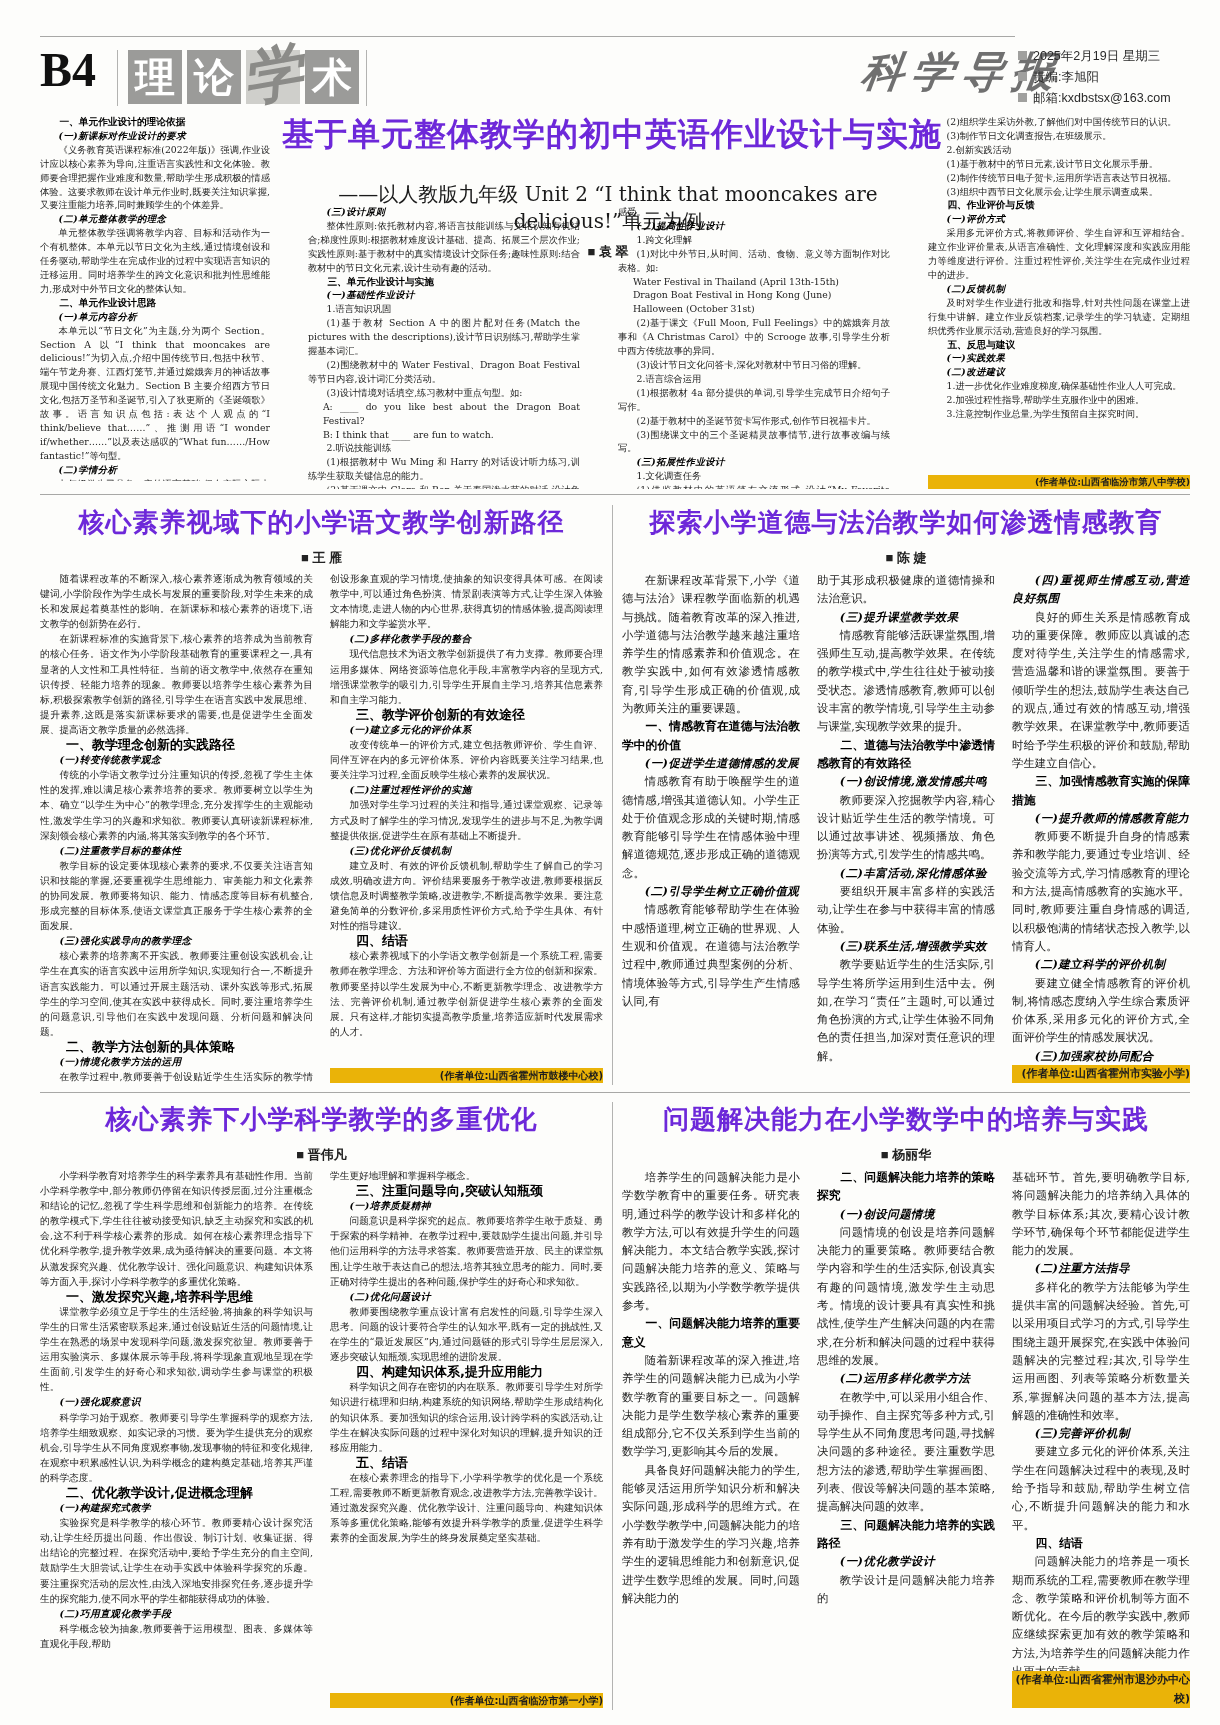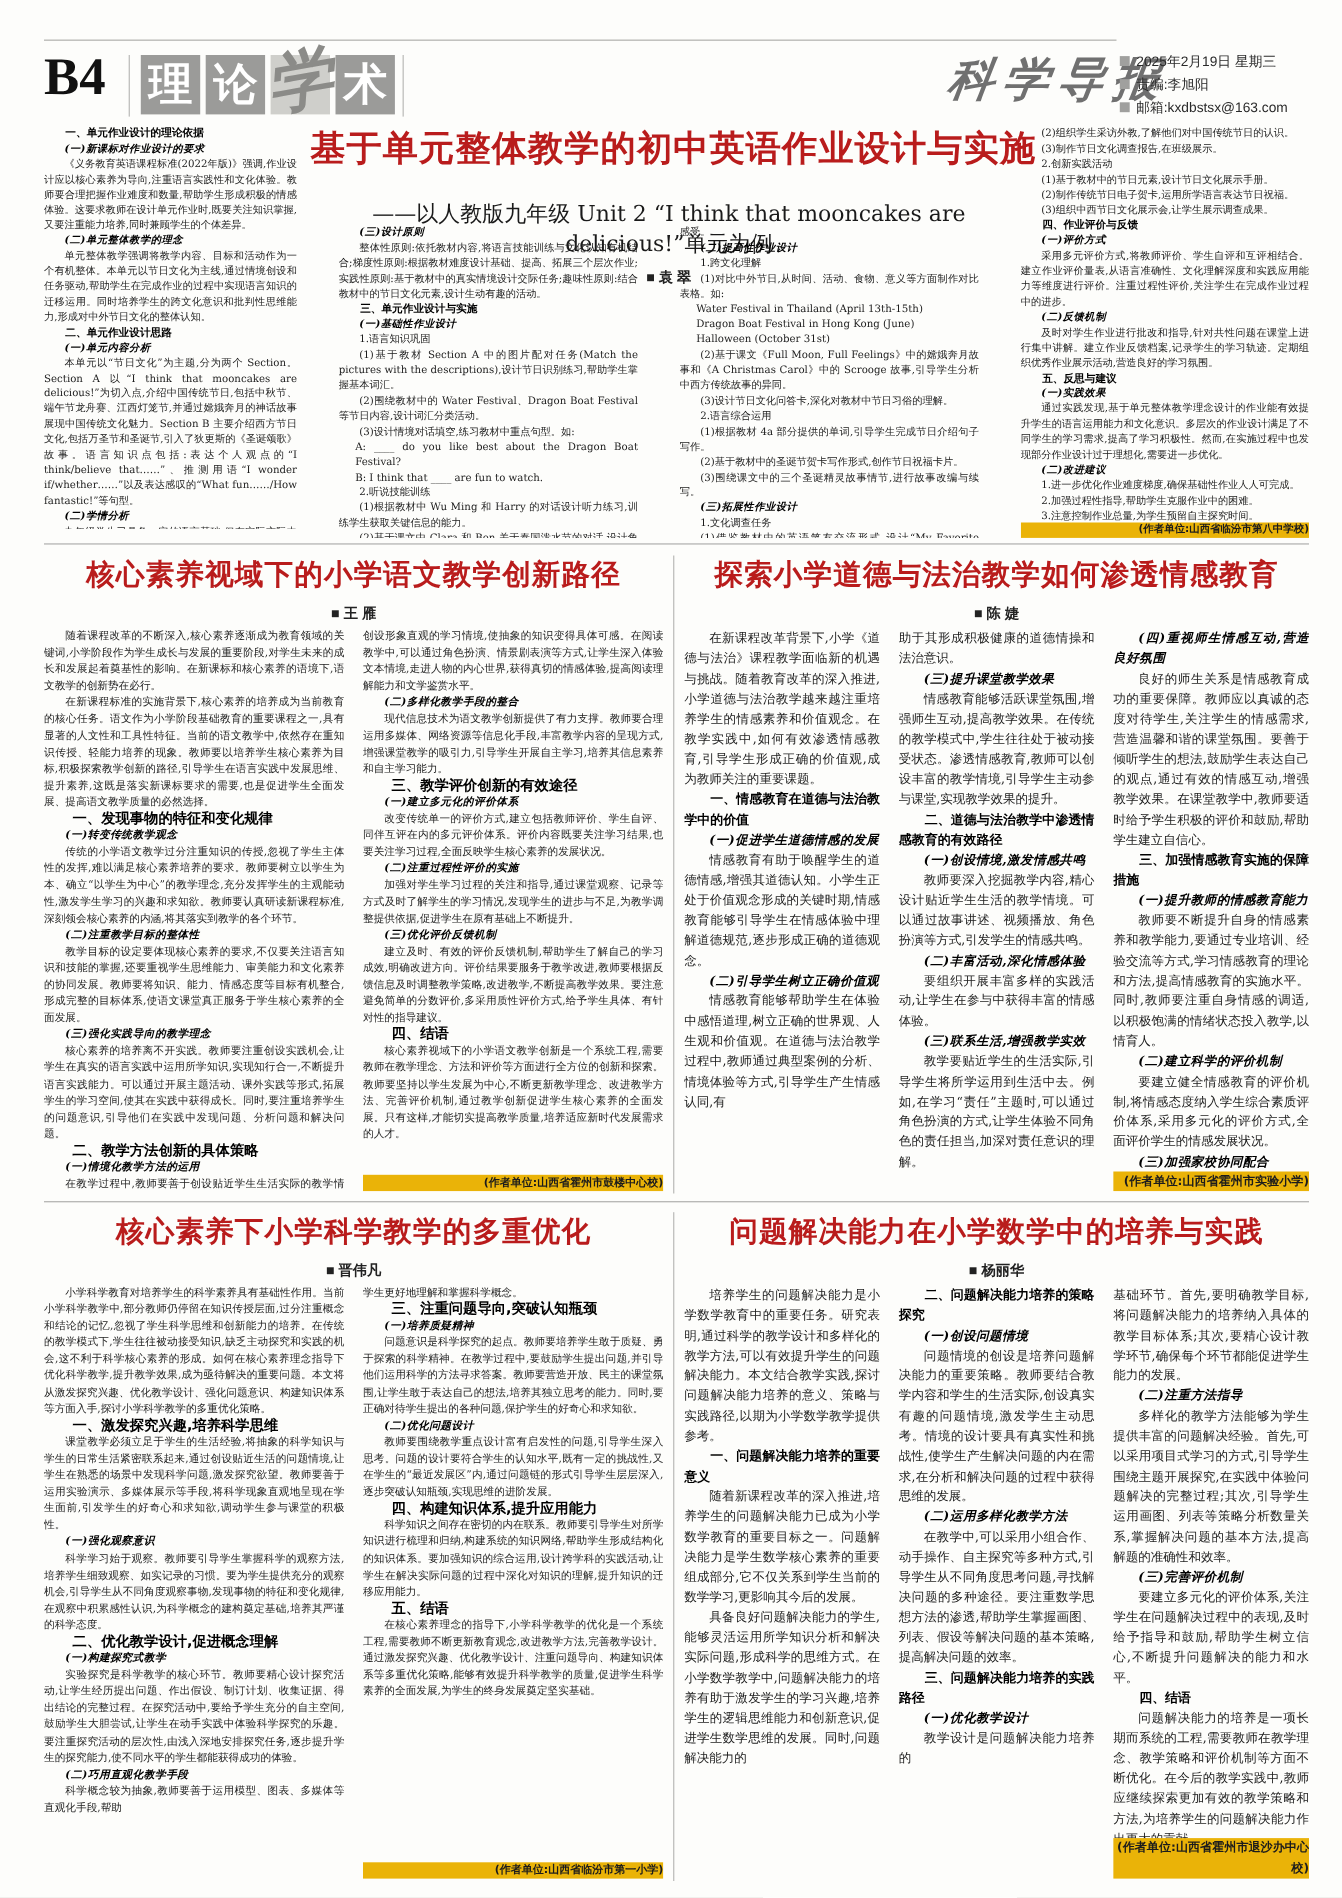--- a/index.html
+++ b/index.html
@@ -18,21 +18,21 @@
   .logo .box.script{background:#cfcfcb;color:#8b8b88;overflow:visible;}
   .logo .box.script span{display:inline-block;transform:rotate(-10deg) scale(1.5) translateY(-2px);
              font-family:"DejaVu Serif",serif;font-style:italic;}
   .brand{position:absolute;left:862px;top:44px;font-size:42px;font-weight:700;color:#707070;
          font-style:italic;letter-spacing:8px;transform:skewX(-8deg);font-family:"DejaVu Serif",serif;}
   .pubinfo{position:absolute;left:1018px;top:46px;font-family:"Liberation Sans",sans-serif;
            font-size:12.5px;color:#2a2a2a;line-height:21px;white-space:nowrap;}
   .pubinfo .sq{display:inline-block;width:9px;height:9px;background:#a0a09e;margin-right:6px;}
 
   
-  .a-title{font-family:"DejaVu Sans","Liberation Sans",sans-serif;font-weight:700;color:#b91c1c;
+  .a-title{font-family:"DejaVu Sans","Liberation Sans",sans-serif;font-weight:700;color:#6d28d9;
            text-align:center;white-space:nowrap;}
   .a-sub{font-family:"DejaVu Serif",serif;text-align:center;color:#1a1a1a;}
   .a-author{font-family:"Liberation Sans",sans-serif;font-weight:700;text-align:center;color:#222;}
   .col{position:absolute;overflow:hidden;text-align:justify;}
   .b-p{text-indent:2em;} .b-n{text-indent:0;}
   .b-h{font-family:"DejaVu Sans","Liberation Sans",sans-serif;font-weight:700;text-indent:2em;color:#000;}
   .b-k{font-style:italic;font-weight:600;text-indent:2em;color:#000;letter-spacing:0.5px;}
   .b-c{text-indent:0;padding-left:1.6em;}
   .b-a{position:absolute;left:0;right:0;bottom:0;text-align:right;background:#eab308;
        font-family:"DejaVu Sans","Liberation Sans",sans-serif;font-weight:700;}
@@ -140,38 +140,37 @@
         <div class="b-p">(1)基于教材中的节日元素,设计节日文化展示手册。</div>
         <div class="b-p">(2)制作传统节日电子贺卡,运用所学语言表达节日祝福。</div>
         <div class="b-p">(3)组织中西节日文化展示会,让学生展示调查成果。</div>
         <div class="b-h">四、作业评价与反馈</div>
         <div class="b-k">(一)评价方式</div>
         <div class="b-p">采用多元评价方式,将教师评价、学生自评和互评相结合。建立作业评价量表,从语言准确性、文化理解深度和实践应用能力等维度进行评价。注重过程性评价,关注学生在完成作业过程中的进步。</div>
         <div class="b-k">(二)反馈机制</div>
         <div class="b-p">及时对学生作业进行批改和指导,针对共性问题在课堂上进行集中讲解。建立作业反馈档案,记录学生的学习轨迹。定期组织优秀作业展示活动,营造良好的学习氛围。</div>
         <div class="b-h">五、反思与建议</div>
         <div class="b-k">(一)实践效果</div>
-        <div class="b-p">通过实践发现,基于单元整体教学理念设计的作业能有效提升学生的语言运用能力和文化意识。多层次的作业设计满足了不同学生的学习需求,提高了学习积极性。然而,在实施过程中也发现部分作业设计过于理想化,需要进一步优化。</div>
         <div class="b-k">(二)改进建议</div>
         <div class="b-p">1.进一步优化作业难度梯度,确保基础性作业人人可完成。</div>
         <div class="b-p">2.加强过程性指导,帮助学生克服作业中的困难。</div>
         <div class="b-p">3.注意控制作业总量,为学生预留自主探究时间。</div>
         <div class="b-a">(作者单位:山西省临汾市第八中学校)</div>
       </div>
   </section>
 
   <div class="rule-h" style="left:40px;top:494px;width:1150px;"></div>
 
   <section class="abs wide-art" style="left:40px;top:505px;width:563px;height:580px;">
     <div class="a-title">核心素养视域下的小学语文教学创新路径</div>
     <div class="a-author">■ 王 雁</div>
     <div class="col" style="left:0;top:66px;height:512px;">
         <div class="b-p">随着课程改革的不断深入,核心素养逐渐成为教育领域的关键词,小学阶段作为学生成长与发展的重要阶段,对学生未来的成长和发展起着奠基性的影响。在新课标和核心素养的语境下,语文教学的创新势在必行。</div>
         <div class="b-p">在新课程标准的实施背景下,核心素养的培养成为当前教育的核心任务。语文作为小学阶段基础教育的重要课程之一,具有显著的人文性和工具性特征。当前的语文教学中,依然存在重知识传授、轻能力培养的现象。教师要以培养学生核心素养为目标,积极探索教学创新的路径,引导学生在语言实践中发展思维、提升素养,这既是落实新课标要求的需要,也是促进学生全面发展、提高语文教学质量的必然选择。</div>
-        <div class="b-h">一、发现事物的特征和变化规律</div>
+        <div class="b-h">一、教学理念创新的实践路径</div>
         <div class="b-k">(一)转变传统教学观念</div>
         <div class="b-p">传统的小学语文教学过分注重知识的传授,忽视了学生主体性的发挥,难以满足核心素养培养的要求。教师要树立以学生为本、确立“以学生为中心”的教学理念,充分发挥学生的主观能动性,激发学生学习的兴趣和求知欲。教师要认真研读新课程标准,深刻领会核心素养的内涵,将其落实到教学的各个环节。</div>
         <div class="b-k">(二)注重教学目标的整体性</div>
         <div class="b-p">教学目标的设定要体现核心素养的要求,不仅要关注语言知识和技能的掌握,还要重视学生思维能力、审美能力和文化素养的协同发展。教师要将知识、能力、情感态度等目标有机整合,形成完整的目标体系,使语文课堂真正服务于学生核心素养的全面发展。</div>
         <div class="b-k">(三)强化实践导向的教学理念</div>
         <div class="b-p">核心素养的培养离不开实践。教师要注重创设实践机会,让学生在真实的语言实践中运用所学知识,实现知行合一,不断提升语言实践能力。可以通过开展主题活动、课外实践等形式,拓展学生的学习空间,使其在实践中获得成长。同时,要注重培养学生的问题意识,引导他们在实践中发现问题、分析问题和解决问题。</div>
         <div class="b-h">二、教学方法创新的具体策略</div>
         <div class="b-k">(一)情境化教学方法的运用</div>
         <div class="b-p">在教学过程中,教师要善于创设贴近学生生活实际的教学情境,激发学生的学习兴趣。通过生动的案例和具体的情境,帮助学生理解抽象的语文知识,增强学习的实效性。例如,在识字教学中,可以运用实物演示、多媒体等手段,</div>
       </div>

